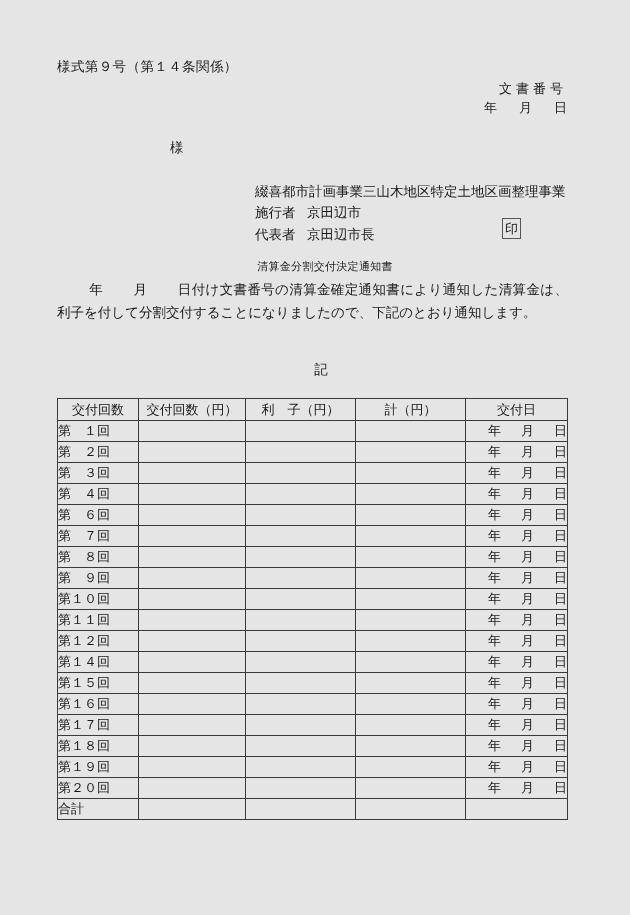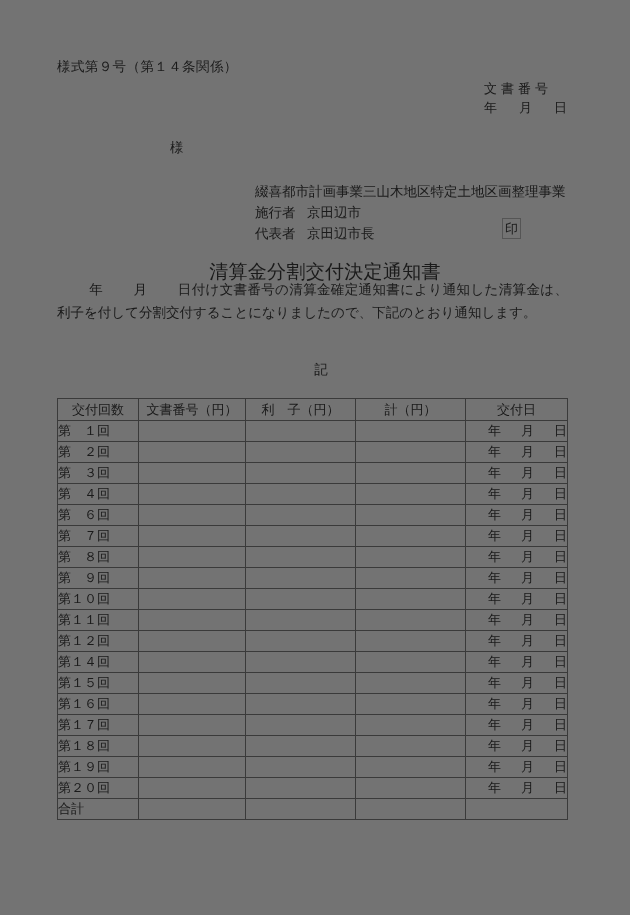--- a/index.html
+++ b/index.html
@@ -12,21 +12,21 @@
     height: 915px;
     position: relative;
     font-family: "Liberation Serif", "DejaVu Serif", serif;
     color: #1a1a1a;
     overflow: hidden;
   }
 
   .page {
     position: absolute;
     inset: 0;
-    background: #737373;
+    background: #e5e5e5;
   }
 
   
   .form-no {
     position: absolute;
     left: 57px;
     top: 58px;
     font-size: 13.5px;
     letter-spacing: 0.4px;
     white-space: nowrap;
@@ -36,20 +36,21 @@
     position: absolute;
     right: 63px;
     top: 79px;
     text-align: left;
     font-size: 13px;
   }
   .doc-meta .line {
     white-space: nowrap;
     letter-spacing: 4px;
     line-height: 19px;
+    text-align: right;
   }
   .doc-meta .line.date {
     letter-spacing: 0px;
   }
   .doc-meta .line.date span.sp {
     display: inline-block;
     width: 22px;
   }
 
   .addressee {
@@ -68,20 +69,21 @@
     font-size: 13.5px;
     line-height: 21px;
   }
   .issuer .l {
     white-space: nowrap;
     position: relative;
   }
   .issuer .lbl {
     display: inline-block;
     width: 52px;
+    font-family: Liberation Mono, monospace;
   }
   .seal-box {
     position: absolute;
     left: 502px;
     top: 218px;
     width: 19px;
     height: 21px;
     border: 1px solid #555;
     box-sizing: border-box;
     font-size: 13px;
@@ -89,21 +91,21 @@
     text-align: center;
   }
 
   
   .doc-title {
     position: absolute;
     left: 0;
     right: 0;
     top: 259px;
     text-align: center;
-    font-size: 19px;
+    font-size: 11px;
     letter-spacing: 0.3px;
     padding-left: 20px;
     box-sizing: border-box;
   }
 
   
   .body-text {
     position: absolute;
     left: 57px;
     width: 511px;
@@ -220,21 +222,21 @@
     <colgroup>
       <col class="c-count">
       <col class="c-prin">
       <col class="c-int">
       <col class="c-total">
       <col class="c-date">
     </colgroup>
     <thead>
       <tr>
         <th>交付回数</th>
-        <th>文書番号（円）</th>
+        <th>交付回数（円）</th>
         <th>利　子（円）</th>
         <th>計（円）</th>
         <th>交付日</th>
       </tr>
     </thead>
     <tbody>
         <tr>
           <td class="count">第　１回</td>
           <td class="blank"></td>
           <td class="blank"></td>

